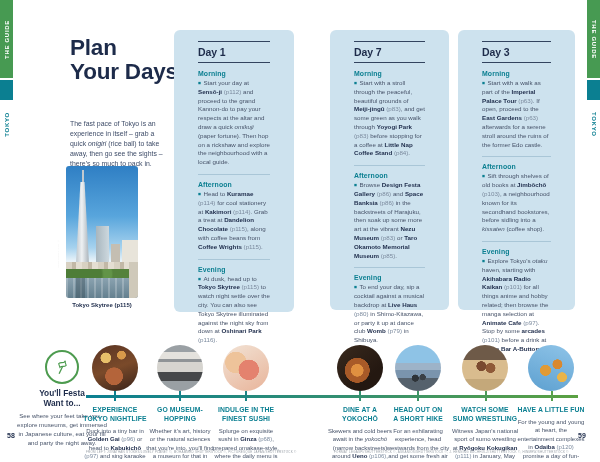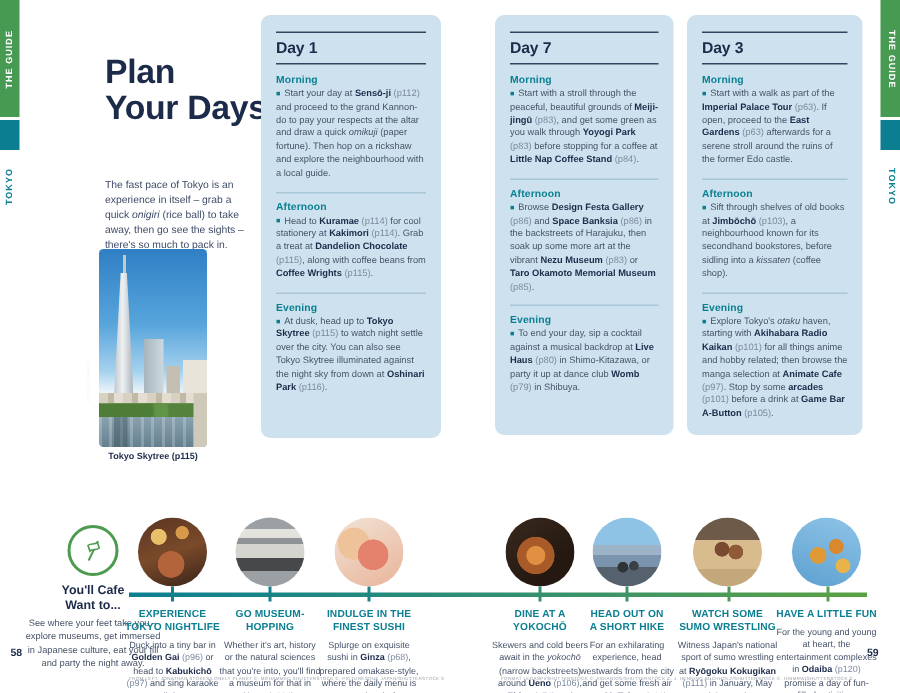--- a/index.html
+++ b/index.html
@@ -36,21 +36,21 @@
                     radial-gradient(circle at 90% 45%,#6a9a50 0 40%,transparent 44%),#5d8a44;}
   .water{position:absolute;left:0;top:112px;width:100%;height:20px;
          background:repeating-linear-gradient(90deg,rgba(255,255,255,.22) 0 2px,rgba(0,0,0,0) 2px 7px),
                     linear-gradient(#8aa2b0,#64808f);}
   .towershadow{position:absolute;left:10px;top:112px;width:9px;height:20px;background:rgba(50,70,82,.38);}
   .promenade{position:absolute;right:0;top:96px;width:9px;height:36px;background:#cfc9ba;}
   .photo-credit{position:absolute;left:57px;top:240px;font-size:2.5px;color:#f0f0f0;writing-mode:vertical-rl;letter-spacing:.3px;}
   .caption{position:absolute;left:40px;top:302px;width:124px;text-align:center;
            font-size:6px;font-weight:bold;color:#1d2b4a;}
   
-  .daybox{position:absolute;top:10px;background:#cde2ee;border-radius:6px;padding:11px 10px;box-sizing:border-box;}
+  .daybox{position:absolute;top:30px;background:#cde2ee;border-radius:6px;padding:11px 24px;box-sizing:border-box;}
   .daybox .rule{height:1px;background:#33445f;}
   .daybox h2{margin:4px 0 4px;font-size:10.5px;color:#1d2b4a;letter-spacing:-.1px;}
   .daysec{margin-top:7px;}
   .daysec + .daysec{border-top:1px solid #a9c6d7;padding-top:6px;}
   .daysec h3{margin:0 0 2px;font-size:6.9px;color:#0b7f91;letter-spacing:.1px;}
   .body{margin:0;font-size:6.2px;line-height:1.42;color:#475369;}
   .body::before{content:"◼";font-size:3.6px;color:#0b7f91;margin-right:2.5px;vertical-align:1px;}
   .b{font-weight:bold;color:#1d2b4a;}
   .i{font-style:italic;}
   .r{color:#7b8a9e;}
@@ -187,21 +187,21 @@
     </div>
   </div>
 
   <div class="also">
     <div class="flagwrap">
       <svg width="20" height="20" viewBox="0 0 24 24">
         <path d="M8.5 20 L16 4.5" stroke="#4d9b4f" stroke-width="1.6" fill="none"></path>
         <path d="M15.5 5.5 C13 8 10.5 5.5 8 8 L9.5 12.5 C12 10 14.5 12.5 17 10 Z" fill="#ffffff" stroke="#4d9b4f" stroke-width="1.3"></path>
       </svg>
     </div>
-    <h4>You'll Cafe
+    <h4>You'll Festa
 Want to...</h4>
     <p>See where your feet take you – explore museums, get immersed in Japanese culture, eat your fill and party the night away.</p>
   </div>
 
   <div class="gradline"></div>
   <div class="tick" style="left:114px;background:#0d7f8e;"></div>
   <div class="tick" style="left:179px;background:#15828b;"></div>
   <div class="tick" style="left:245px;background:#1d8585;"></div>
   <div class="tick" style="left:359px;background:#35906f;"></div>
   <div class="tick" style="left:417px;background:#3f9466;"></div>

